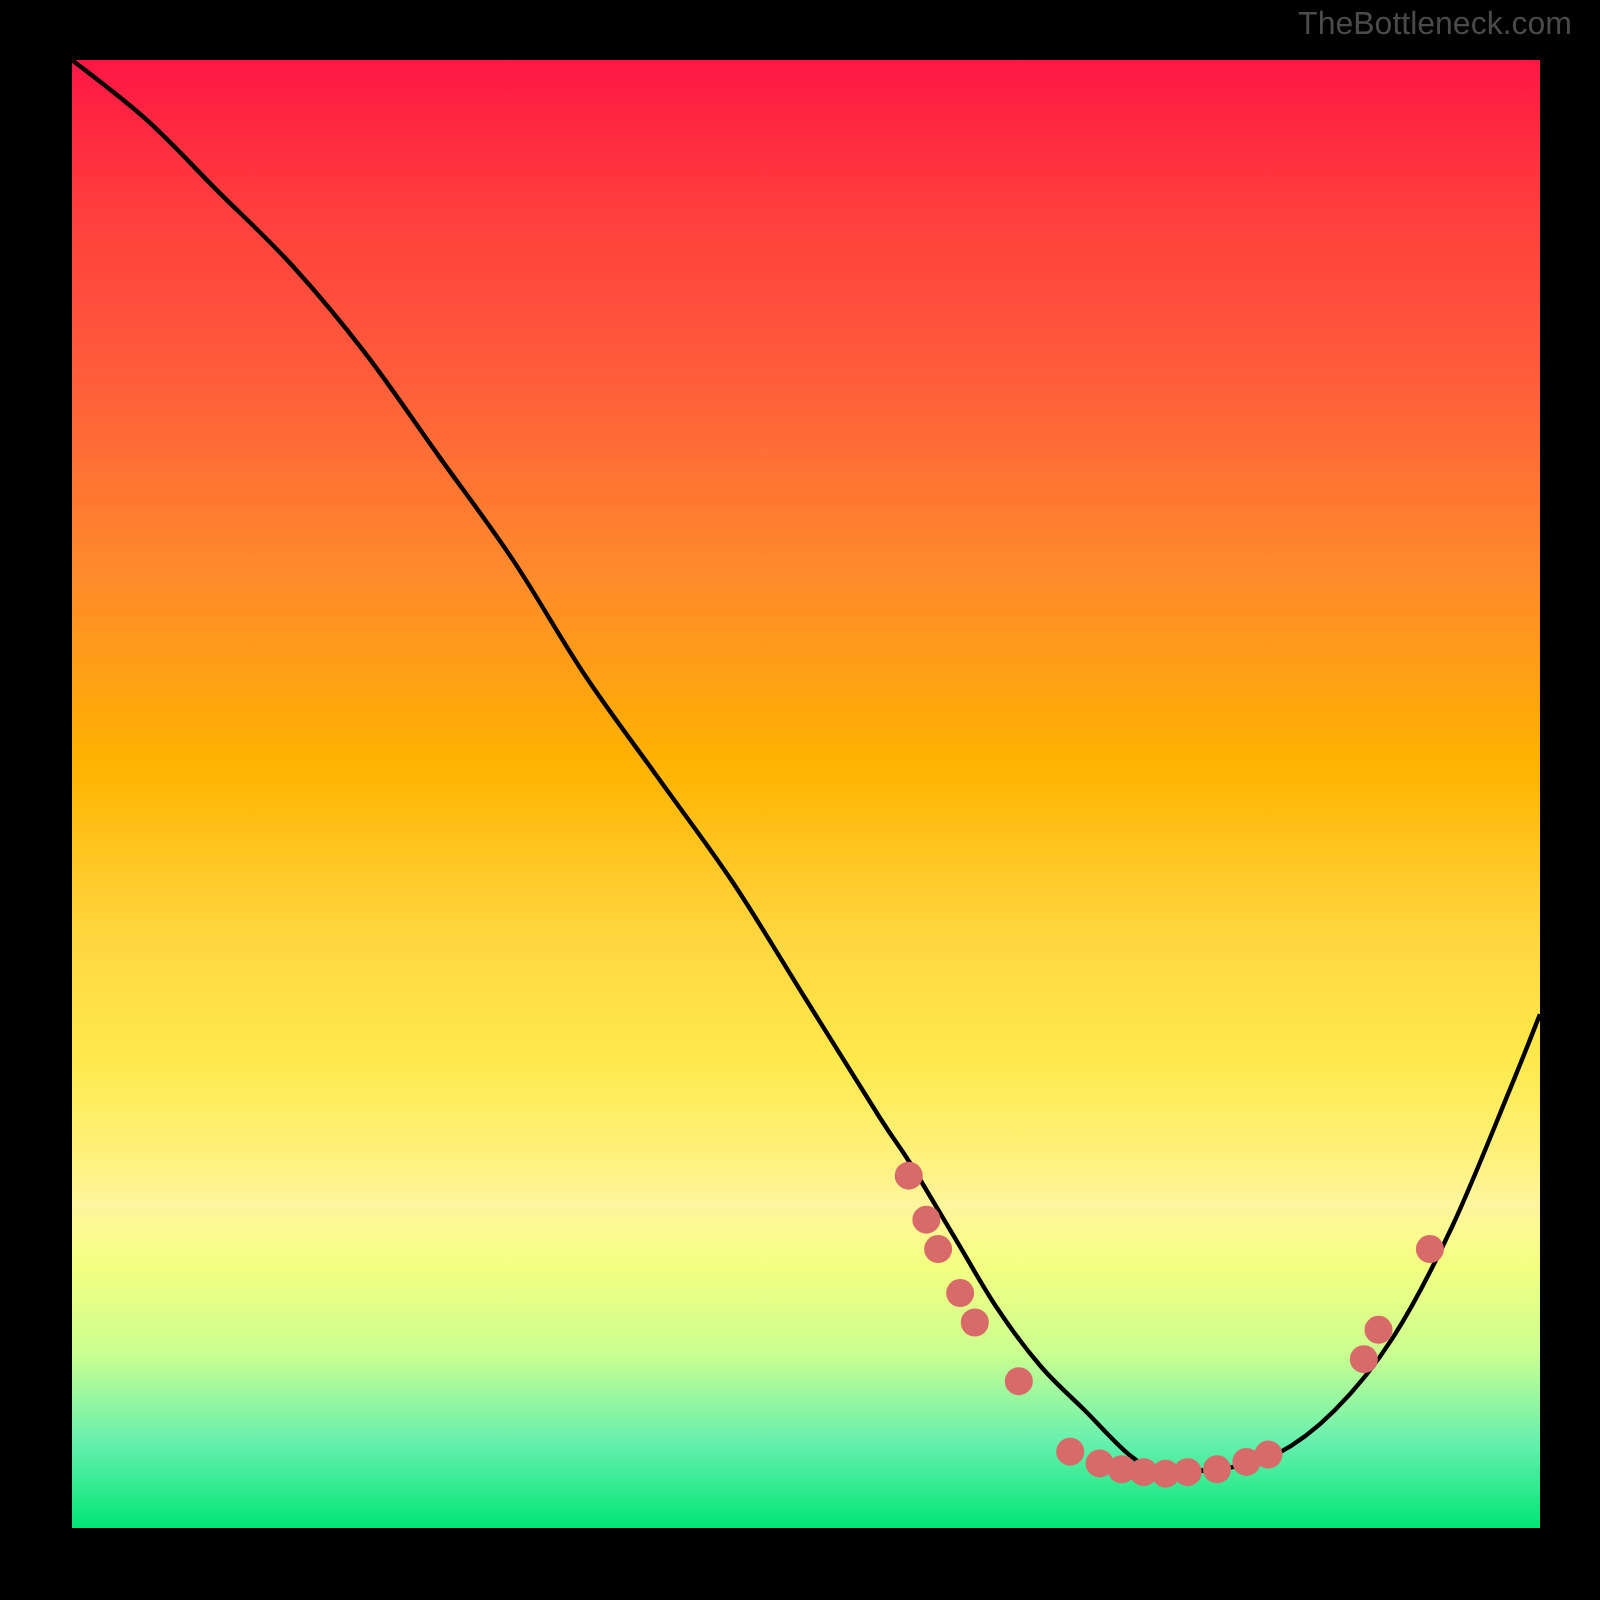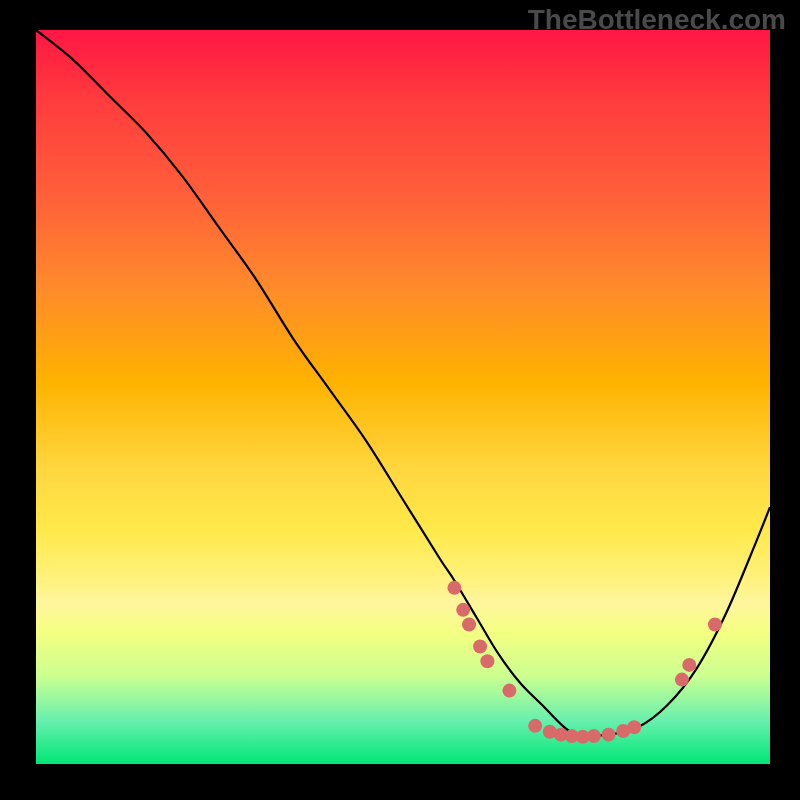--- a/index.html
+++ b/index.html
@@ -12,22 +12,22 @@
     height: 800px;
     background: #000000;
     position: relative;
     font-family: Arial, Helvetica, sans-serif;
   }
   .watermark {
     position: absolute;
     top: 4px;
     right: 14px;
     color: #4a4a4a;
-    font-size: 28px;
-    font-weight: bold;
+    font-size: 16px;
+    font-weight: normal;
     z-index: 10;
   }
   .plot-area {
     position: absolute;
     left: 36px;
     top: 30px;
     width: 734px;
     height: 734px;
   }
   .gradient-bg {

